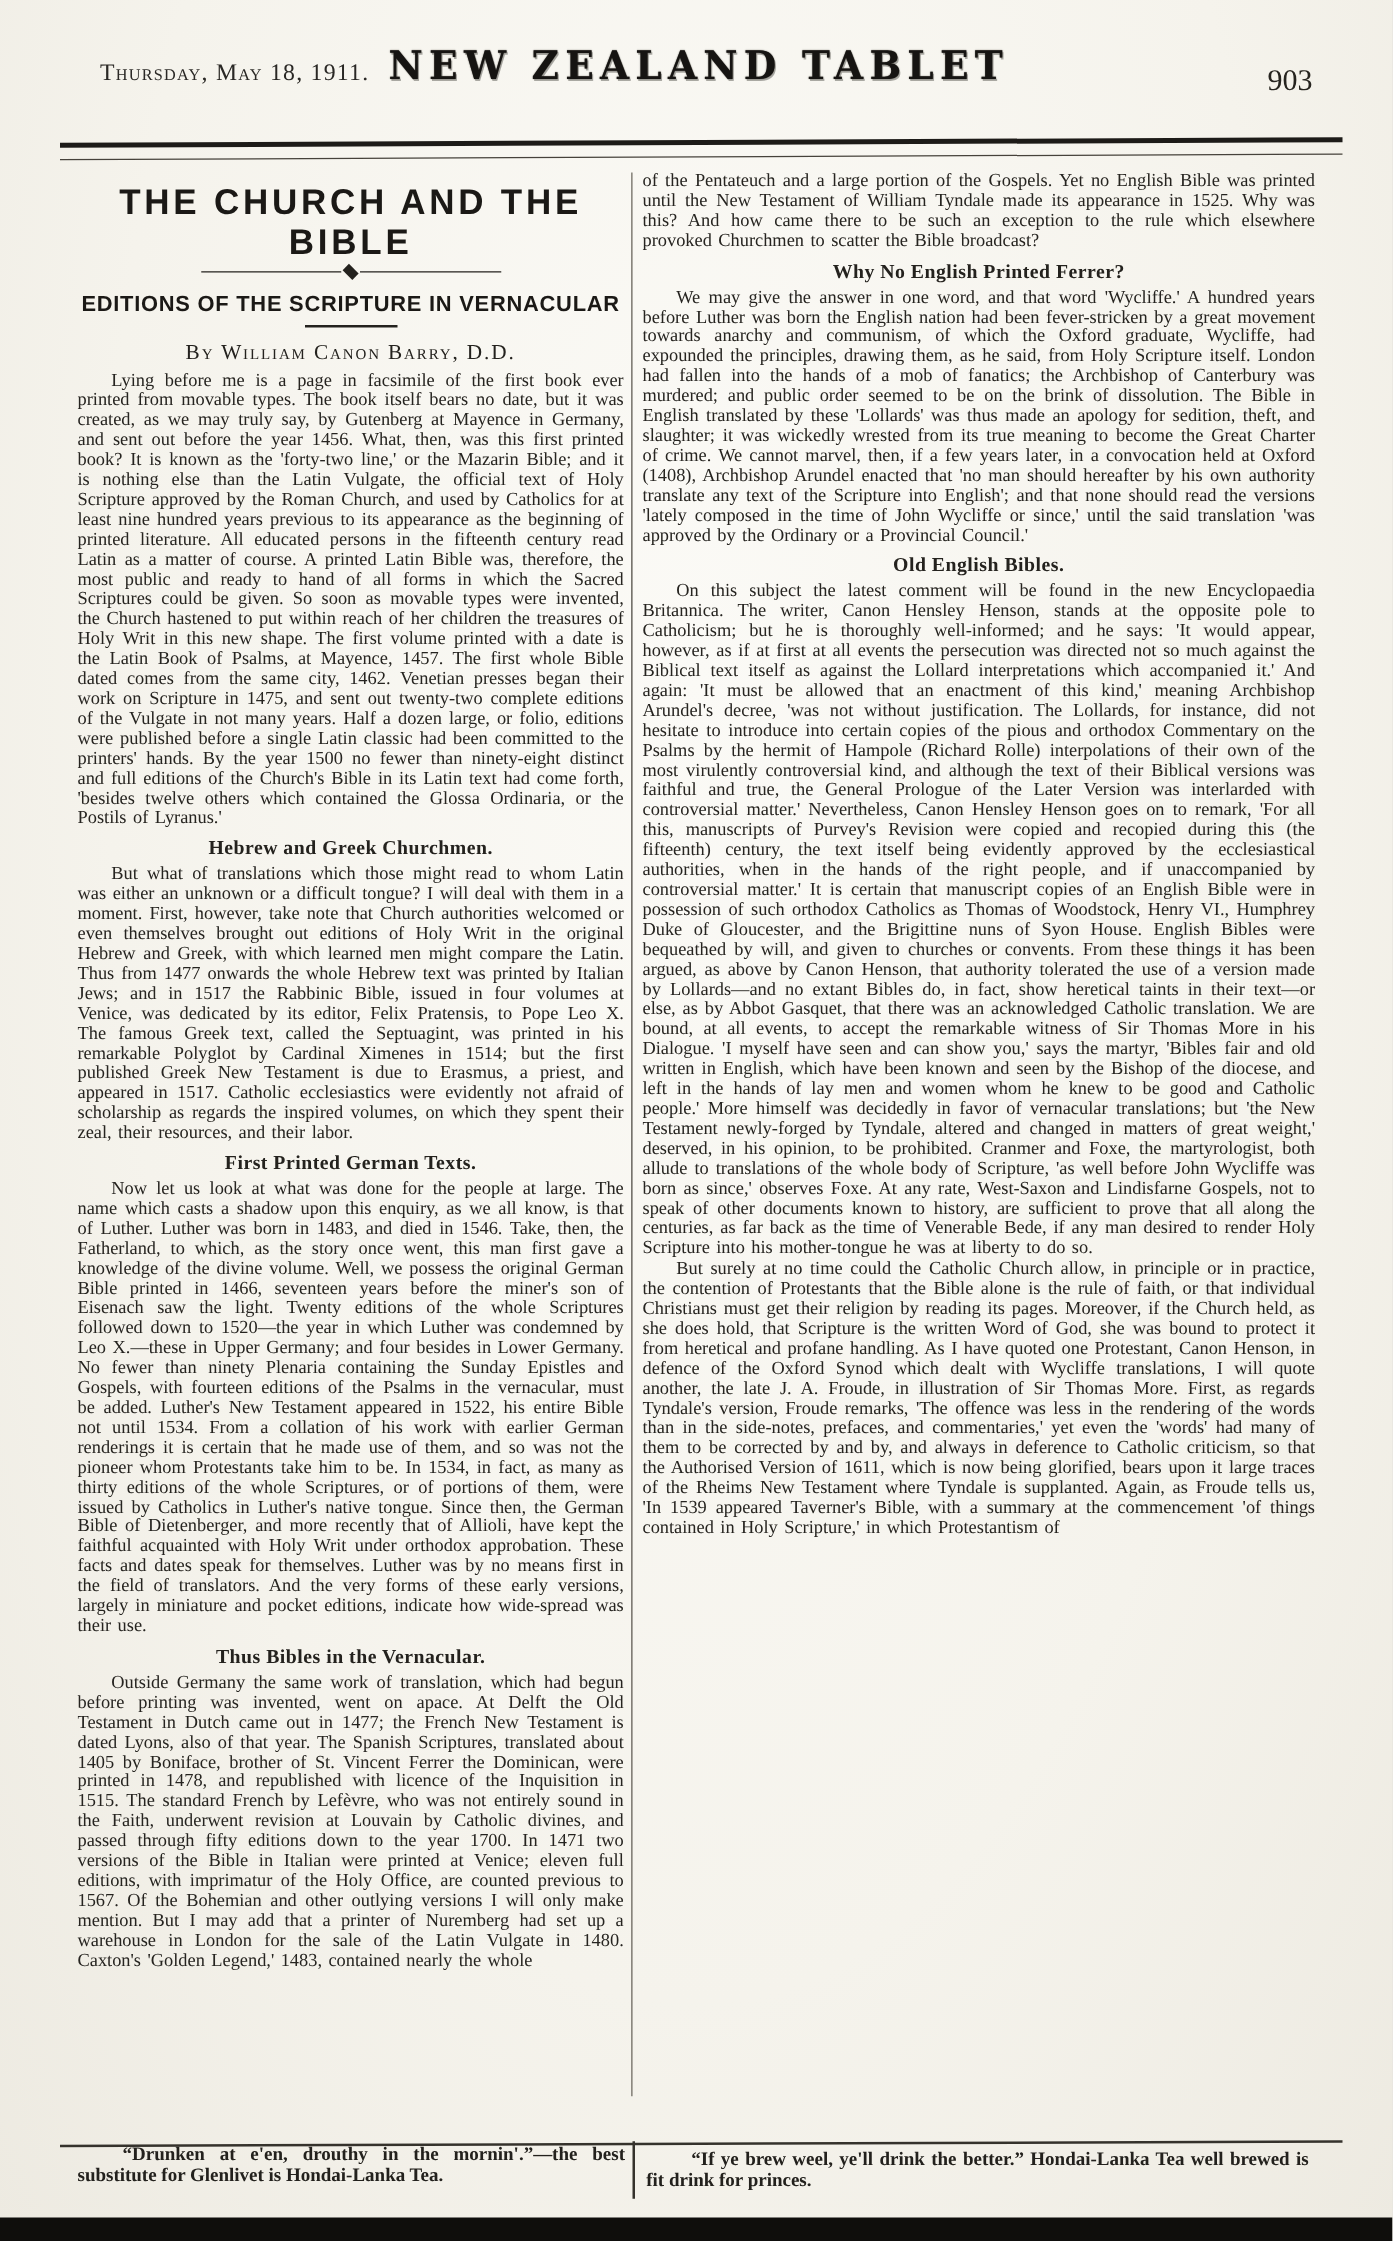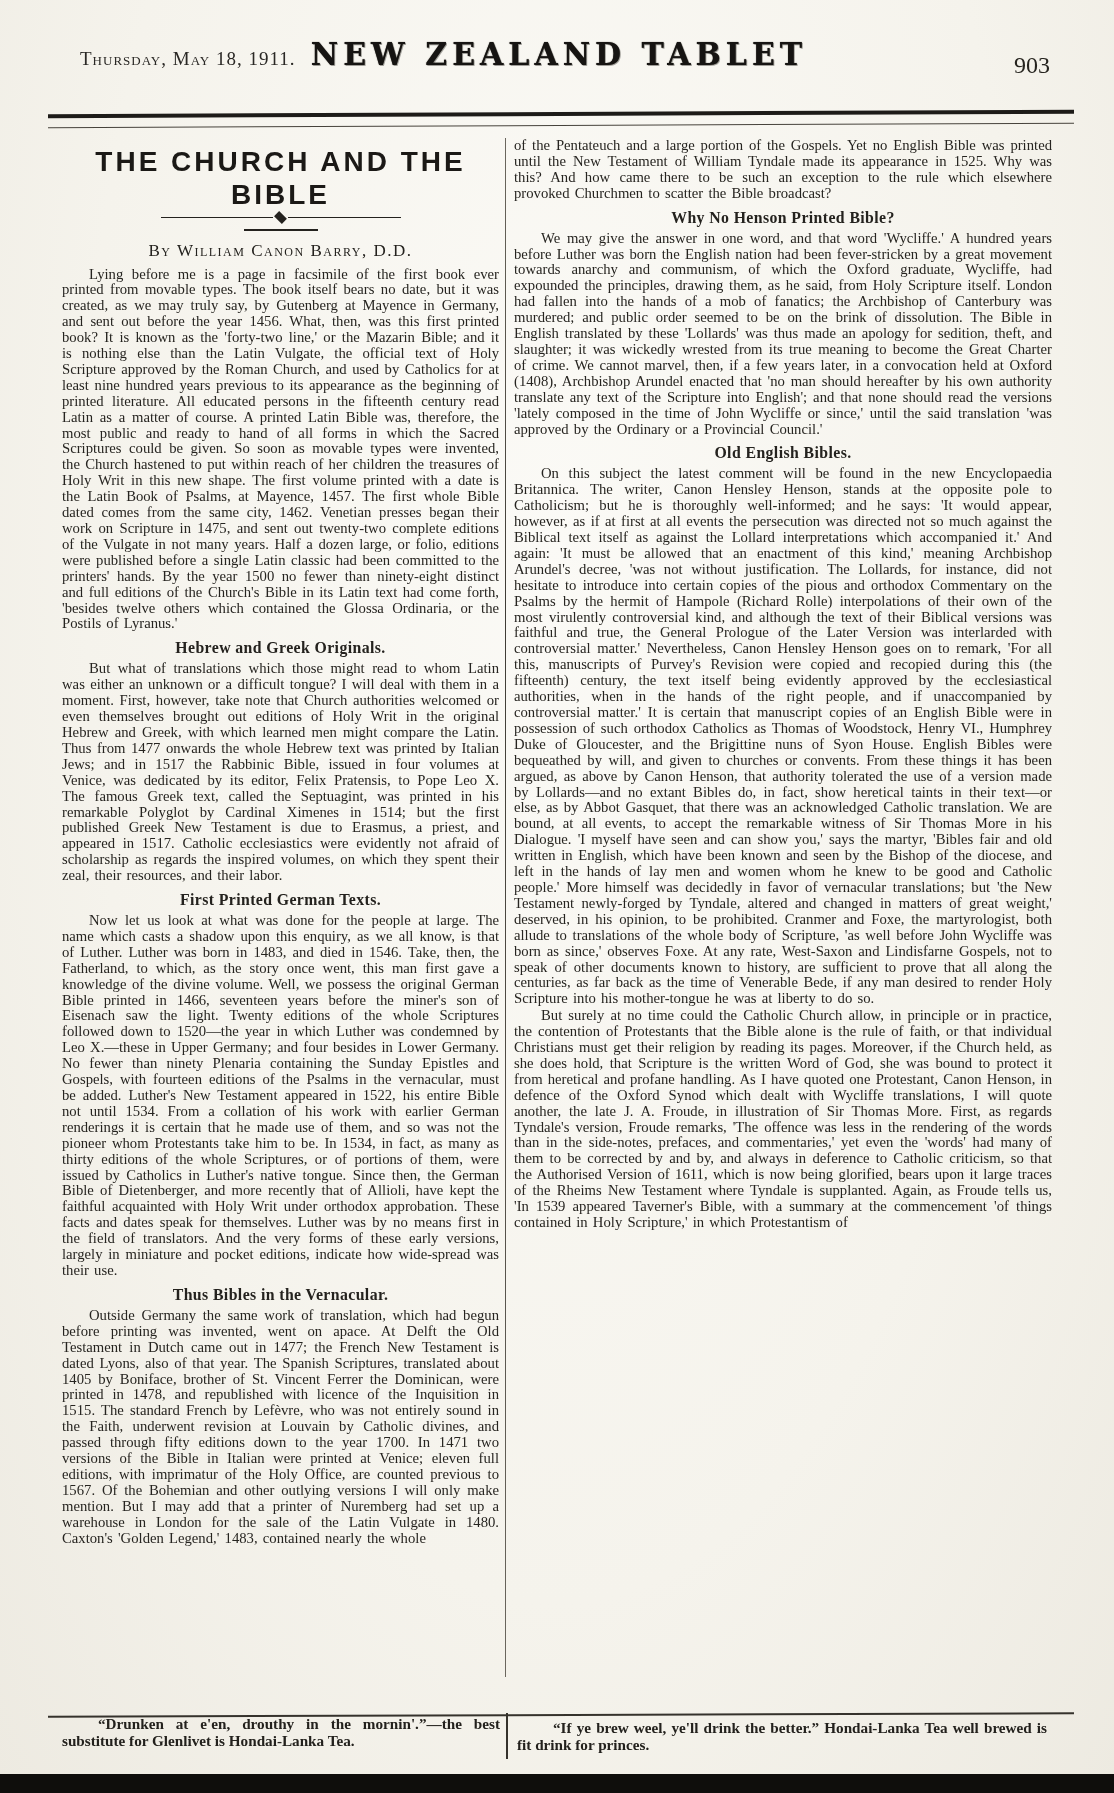--- a/index.html
+++ b/index.html
@@ -149,37 +149,38 @@
   <div class="header-rule-thin"></div>
 
   <div class="content">
     <div class="col-left">
       <div class="article-title">THE CHURCH AND THE BIBLE</div>
       <div class="title-divider">
         <span class="bar"></span>
         <span class="diamond"></span>
         <span class="bar"></span>
       </div>
+      <div class="article-subtitle">EDITIONS OF THE SCRIPTURE IN VERNACULAR</div>
       <div class="subtitle-rule"></div>
       <div class="article-byline">By William Canon Barry, D.D.</div>
       <div id="left-blocks">
           <p class="body-par">Lying before me is a page in facsimile of the first book ever printed from movable types. The book itself bears no date, but it was created, as we may truly say, by Gutenberg at Mayence in Germany, and sent out before the year 1456. What, then, was this first printed book? It is known as the 'forty-two line,' or the Mazarin Bible; and it is nothing else than the Latin Vulgate, the official text of Holy Scripture approved by the Roman Church, and used by Catholics for at least nine hundred years previous to its appearance as the beginning of printed literature. All educated persons in the fifteenth century read Latin as a matter of course. A printed Latin Bible was, therefore, the most public and ready to hand of all forms in which the Sacred Scriptures could be given. So soon as movable types were invented, the Church hastened to put within reach of her children the treasures of Holy Writ in this new shape. The first volume printed with a date is the Latin Book of Psalms, at Mayence, 1457. The first whole Bible dated comes from the same city, 1462. Venetian presses began their work on Scripture in 1475, and sent out twenty-two complete editions of the Vulgate in not many years. Half a dozen large, or folio, editions were published before a single Latin classic had been committed to the printers' hands. By the year 1500 no fewer than ninety-eight distinct and full editions of the Church's Bible in its Latin text had come forth, 'besides twelve others which contained the Glossa Ordinaria, or the Postils of Lyranus.'</p>
-          <h4 class="section-heading">Hebrew and Greek Originals.</h4>
+          <h4 class="section-heading">Hebrew and Greek Churchmen.</h4>
           <p class="body-par">But what of translations which those might read to whom Latin was either an unknown or a difficult tongue? I will deal with them in a moment. First, however, take note that Church authorities welcomed or even themselves brought out editions of Holy Writ in the original Hebrew and Greek, with which learned men might compare the Latin. Thus from 1477 onwards the whole Hebrew text was printed by Italian Jews; and in 1517 the Rabbinic Bible, issued in four volumes at Venice, was dedicated by its editor, Felix Pratensis, to Pope Leo X. The famous Greek text, called the Septuagint, was printed in his remarkable Polyglot by Cardinal Ximenes in 1514; but the first published Greek New Testament is due to Erasmus, a priest, and appeared in 1517. Catholic ecclesiastics were evidently not afraid of scholarship as regards the inspired volumes, on which they spent their zeal, their resources, and their labor.</p>
           <h4 class="section-heading">First Printed German Texts.</h4>
           <p class="body-par">Now let us look at what was done for the people at large. The name which casts a shadow upon this enquiry, as we all know, is that of Luther. Luther was born in 1483, and died in 1546. Take, then, the Fatherland, to which, as the story once went, this man first gave a knowledge of the divine volume. Well, we possess the original German Bible printed in 1466, seventeen years before the miner's son of Eisenach saw the light. Twenty editions of the whole Scriptures followed down to 1520—the year in which Luther was condemned by Leo X.—these in Upper Germany; and four besides in Lower Germany. No fewer than ninety Plenaria containing the Sunday Epistles and Gospels, with fourteen editions of the Psalms in the vernacular, must be added. Luther's New Testament appeared in 1522, his entire Bible not until 1534. From a collation of his work with earlier German renderings it is certain that he made use of them, and so was not the pioneer whom Protestants take him to be. In 1534, in fact, as many as thirty editions of the whole Scriptures, or of portions of them, were issued by Catholics in Luther's native tongue. Since then, the German Bible of Dietenberger, and more recently that of Allioli, have kept the faithful acquainted with Holy Writ under orthodox approbation. These facts and dates speak for themselves. Luther was by no means first in the field of translators. And the very forms of these early versions, largely in miniature and pocket editions, indicate how wide-spread was their use.</p>
           <h4 class="section-heading">Thus Bibles in the Vernacular.</h4>
           <p class="body-par">Outside Germany the same work of translation, which had begun before printing was invented, went on apace. At Delft the Old Testament in Dutch came out in 1477; the French New Testament is dated Lyons, also of that year. The Spanish Scriptures, translated about 1405 by Boniface, brother of St. Vincent Ferrer the Dominican, were printed in 1478, and republished with licence of the Inquisition in 1515. The standard French by Lefèvre, who was not entirely sound in the Faith, underwent revision at Louvain by Catholic divines, and passed through fifty editions down to the year 1700. In 1471 two versions of the Bible in Italian were printed at Venice; eleven full editions, with imprimatur of the Holy Office, are counted previous to 1567. Of the Bohemian and other outlying versions I will only make mention. But I may add that a printer of Nuremberg had set up a warehouse in London for the sale of the Latin Vulgate in 1480. Caxton's 'Golden Legend,' 1483, contained nearly the whole</p>
         </div>
     </div>
     <div class="column-divider"></div>
     <div class="col-right">
       <div id="right-blocks">
           <p class="body-par no-indent">of the Pentateuch and a large portion of the Gospels. Yet no English Bible was printed until the New Testament of William Tyndale made its appearance in 1525. Why was this? And how came there to be such an exception to the rule which elsewhere provoked Churchmen to scatter the Bible broadcast?</p>
-          <h4 class="section-heading">Why No Henson Printed Bible?</h4>
+          <h4 class="section-heading">Why No English Printed Ferrer?</h4>
           <p class="body-par">We may give the answer in one word, and that word 'Wycliffe.' A hundred years before Luther was born the English nation had been fever-stricken by a great movement towards anarchy and communism, of which the Oxford graduate, Wycliffe, had expounded the principles, drawing them, as he said, from Holy Scripture itself. London had fallen into the hands of a mob of fanatics; the Archbishop of Canterbury was murdered; and public order seemed to be on the brink of dissolution. The Bible in English translated by these 'Lollards' was thus made an apology for sedition, theft, and slaughter; it was wickedly wrested from its true meaning to become the Great Charter of crime. We cannot marvel, then, if a few years later, in a convocation held at Oxford (1408), Archbishop Arundel enacted that 'no man should hereafter by his own authority translate any text of the Scripture into English'; and that none should read the versions 'lately composed in the time of John Wycliffe or since,' until the said translation 'was approved by the Ordinary or a Provincial Council.'</p>
           <h4 class="section-heading">Old English Bibles.</h4>
           <p class="body-par">On this subject the latest comment will be found in the new Encyclopaedia Britannica. The writer, Canon Hensley Henson, stands at the opposite pole to Catholicism; but he is thoroughly well-informed; and he says: 'It would appear, however, as if at first at all events the persecution was directed not so much against the Biblical text itself as against the Lollard interpretations which accompanied it.' And again: 'It must be allowed that an enactment of this kind,' meaning Archbishop Arundel's decree, 'was not without justification. The Lollards, for instance, did not hesitate to introduce into certain copies of the pious and orthodox Commentary on the Psalms by the hermit of Hampole (Richard Rolle) interpolations of their own of the most virulently controversial kind, and although the text of their Biblical versions was faithful and true, the General Prologue of the Later Version was interlarded with controversial matter.' Nevertheless, Canon Hensley Henson goes on to remark, 'For all this, manuscripts of Purvey's Revision were copied and recopied during this (the fifteenth) century, the text itself being evidently approved by the ecclesiastical authorities, when in the hands of the right people, and if unaccompanied by controversial matter.' It is certain that manuscript copies of an English Bible were in possession of such orthodox Catholics as Thomas of Woodstock, Henry VI., Humphrey Duke of Gloucester, and the Brigittine nuns of Syon House. English Bibles were bequeathed by will, and given to churches or convents. From these things it has been argued, as above by Canon Henson, that authority tolerated the use of a version made by Lollards—and no extant Bibles do, in fact, show heretical taints in their text—or else, as by Abbot Gasquet, that there was an acknowledged Catholic translation. We are bound, at all events, to accept the remarkable witness of Sir Thomas More in his Dialogue. 'I myself have seen and can show you,' says the martyr, 'Bibles fair and old written in English, which have been known and seen by the Bishop of the diocese, and left in the hands of lay men and women whom he knew to be good and Catholic people.' More himself was decidedly in favor of vernacular translations; but 'the New Testament newly-forged by Tyndale, altered and changed in matters of great weight,' deserved, in his opinion, to be prohibited. Cranmer and Foxe, the martyrologist, both allude to translations of the whole body of Scripture, 'as well before John Wycliffe was born as since,' observes Foxe. At any rate, West-Saxon and Lindisfarne Gospels, not to speak of other documents known to history, are sufficient to prove that all along the centuries, as far back as the time of Venerable Bede, if any man desired to render Holy Scripture into his mother-tongue he was at liberty to do so.</p>
           <p class="body-par">But surely at no time could the Catholic Church allow, in principle or in practice, the contention of Protestants that the Bible alone is the rule of faith, or that individual Christians must get their religion by reading its pages. Moreover, if the Church held, as she does hold, that Scripture is the written Word of God, she was bound to protect it from heretical and profane handling. As I have quoted one Protestant, Canon Henson, in defence of the Oxford Synod which dealt with Wycliffe translations, I will quote another, the late J. A. Froude, in illustration of Sir Thomas More. First, as regards Tyndale's version, Froude remarks, 'The offence was less in the rendering of the words than in the side-notes, prefaces, and commentaries,' yet even the 'words' had many of them to be corrected by and by, and always in deference to Catholic criticism, so that the Authorised Version of 1611, which is now being glorified, bears upon it large traces of the Rheims New Testament where Tyndale is supplanted. Again, as Froude tells us, 'In 1539 appeared Taverner's Bible, with a summary at the commencement 'of things contained in Holy Scripture,' in which Protestantism of</p>
         </div>
     </div>
   </div>
 
   <div class="footer-rule"></div>
   <div class="footer-ads">

